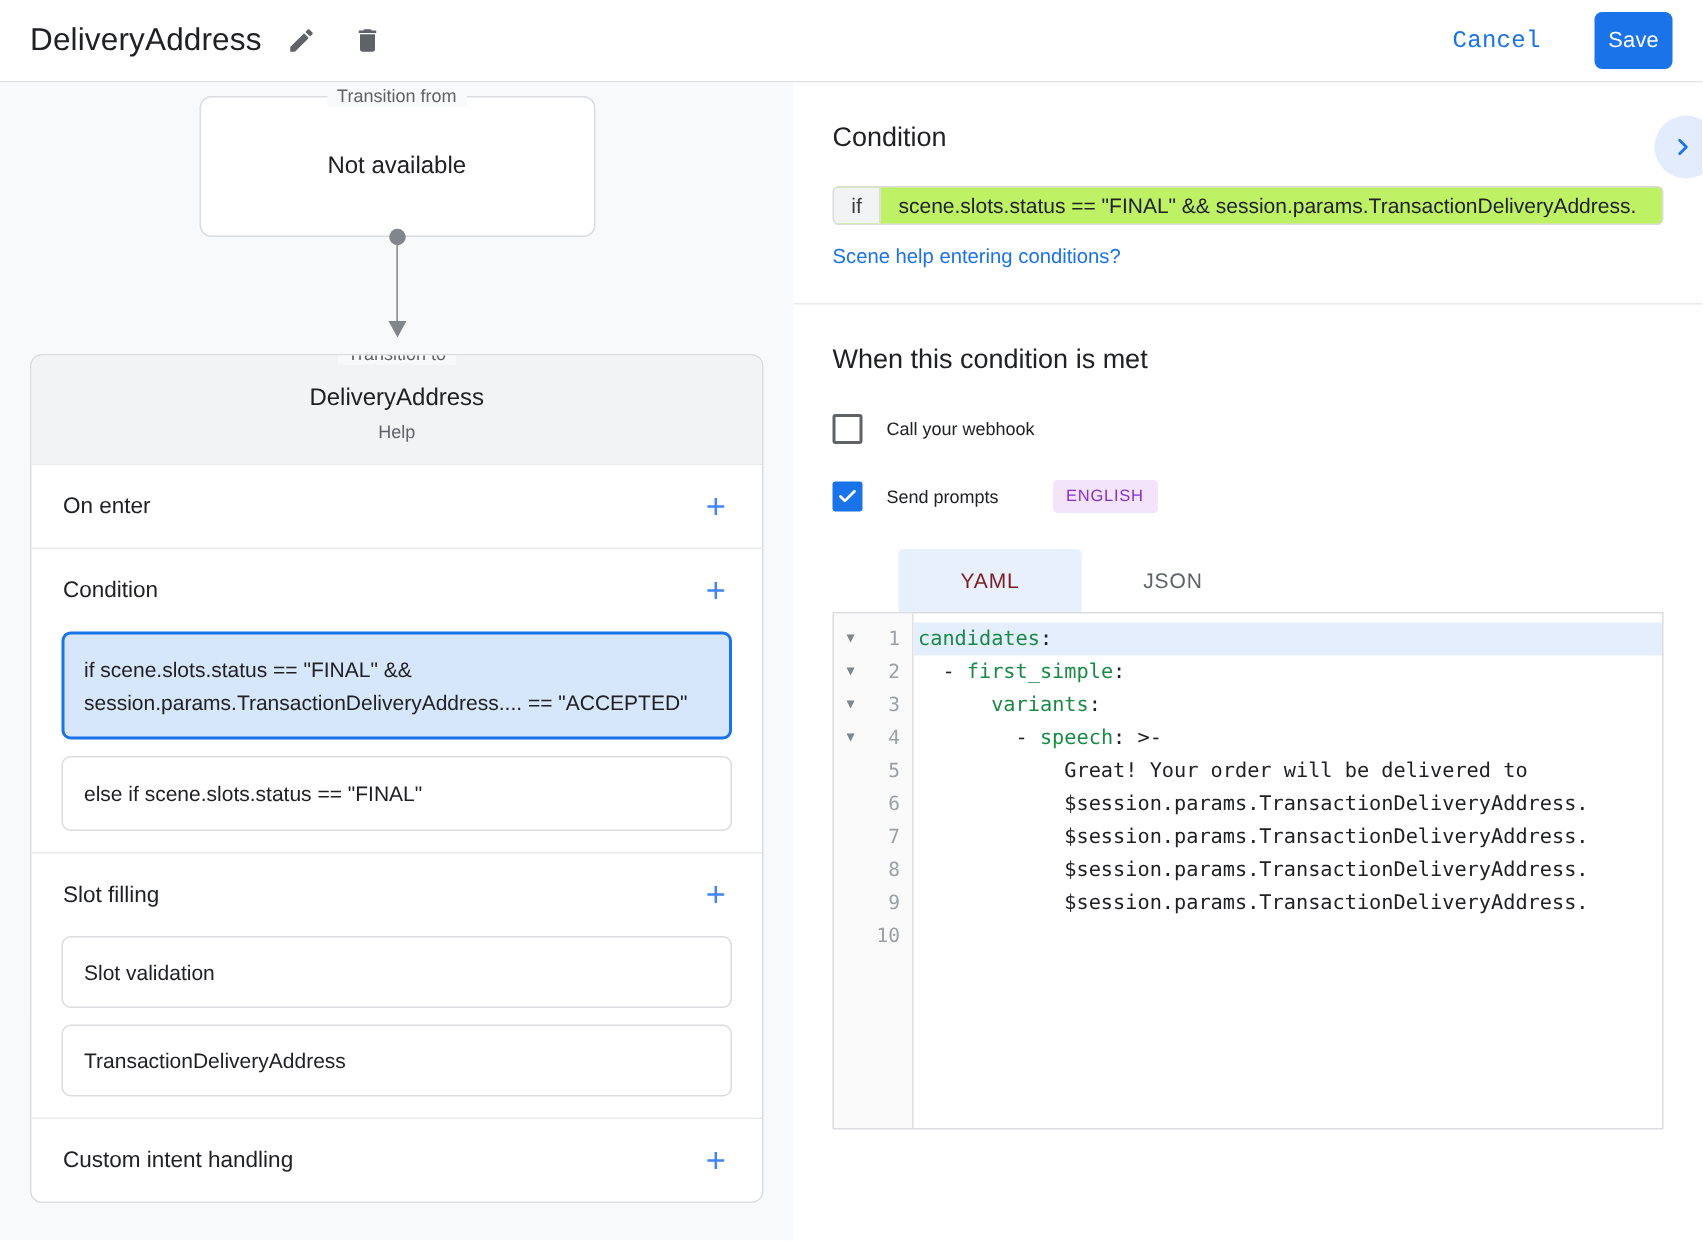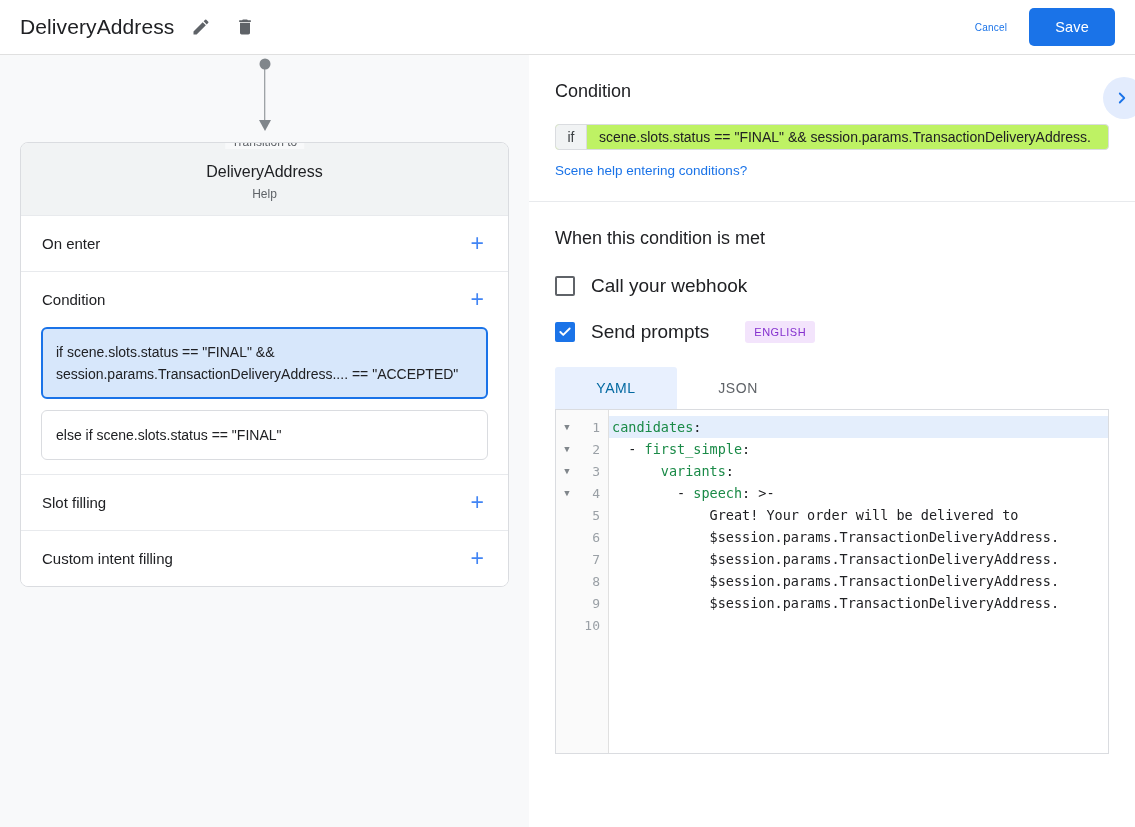--- a/index.html
+++ b/index.html
@@ -24,29 +24,29 @@
     font-size: 21px; color: #202124; font-weight: 400; letter-spacing: .1px;
   }
   .icon-btn {
     width: 34px; height: 34px; margin-left: 10px;
     display: flex; align-items: center; justify-content: center;
     border-radius: 50%; cursor: pointer; color: #5f6368;
   }
   .icon-btn:first-of-type { margin-left: 22px; }
   .topbar-spacer { flex: 1; }
   .btn-text {
-    color: #1a73e8; font-size: 10px; font-weight: 500;
+    color: #1a73e8; font-size: 16px; font-weight: 500;
     padding: 9px 14px; border-radius: 4px; cursor: pointer;
-    background: transparent; border: none; letter-spacing: .2px;
+    background: transparent; border: none; letter-spacing: .2px; font-family: Liberation Mono, monospace;
   }
   .btn-primary {
     background: #1a73e8; color: #ffffff; font-size: 14.5px; font-weight: 500;
-    padding: 0 26px; height: 38px; line-height: 38px;
+    padding: 0 9px; height: 38px; line-height: 38px;
     border: none; border-radius: 5px; cursor: pointer;
-    margin-left: 8px; letter-spacing: .2px;
+    margin-left: 22px; letter-spacing: .2px;
   }
 
   
   .left-panel {
     position: absolute; top: 55px; left: 0; width: 529px; height: 772px;
     background: #f8f9fa; overflow: hidden;
   }
   .graph { padding-top: 9px; }
   .node-card {
     position: relative; margin: 0 auto; width: 264px;
@@ -161,38 +161,38 @@
   .met-h { font-size: 18px; color: #202124; margin-bottom: 26px; }
   .check-row { display: flex; align-items: center; margin-bottom: 24px; }
   .cbox {
     width: 20px; height: 20px; border: 2px solid #5f6368; border-radius: 2px;
     background: #fff; cursor: pointer; flex: 0 0 20px;
   }
   .cbox.checked {
     background: #1a73e8; border-color: #1a73e8;
     display: flex; align-items: center; justify-content: center;
   }
-  .check-label { font-size: 19px; color: #202124; font-weight: 500; margin-left: 16px; }
+  .check-label { font-size: 12px; color: #202124; font-weight: 500; margin-left: 16px; }
   .badge {
     margin-left: 36px; background: #f3e4fc; color: #8430ce;
     font-size: 11px; font-weight: 500; letter-spacing: .5px;
     padding: 5px 9px; border-radius: 3px;
   }
   .helper {
     font-size: 13.5px; color: #3c4043; line-height: 20px; margin: -10px 0 20px 0;
   }
   .helper a { color: #1a73e8; text-decoration: none; cursor: pointer; }
 
   .tabs { display: flex; margin-bottom: 0; }
   .tab {
     font-size: 14px; font-weight: 500; letter-spacing: .6px;
     padding: 13px 0; width: 122px; text-align: center; cursor: pointer;
     color: #5f6368; border-radius: 3px 3px 0 0;
   }
-  .tab.active { background: #e8f0fe; color: #0369a1; }
+  .tab.active { background: #e8f0fe; color: #7f1d1d; margin-left: 44px; }
 
   .editor {
     border: 1px solid #dadce0; border-top: 1px solid #dadce0;
     height: 345px; display: flex; overflow: hidden; background: #fff;
   }
   .gutter {
     width: 53px; flex: 0 0 53px; background: #fafafa;
     border-right: 1px solid #e0e0e0; padding-top: 6px;
   }
   .gline {
@@ -228,20 +228,26 @@
           <path d="M6 19c0 1.1.9 2 2 2h8c1.1 0 2-.9 2-2V7H6v12zM19 4h-3.5l-1-1h-5l-1 1H5v2h14V4z"></path>
         </svg>
     </div>
     <div class="topbar-spacer"></div>
     <button class="btn-text">Cancel</button>
     <button class="btn-primary">Save</button>
   </div>
 
   <div class="left-panel">
     <div class="graph">
+      <div class="node-card">
+        <div class="node-legend">Transition from</div>
+        <div class="node-from">
+          <div class="node-from-label">Not available</div>
+        </div>
+      </div>
       <div class="connector">
         <div class="conn-dot"></div>
         <div class="conn-line"></div>
         <div class="conn-arrow"></div>
       </div>
     </div>
 
     <div class="to-container">
       <div class="to-legend">Transition to</div>
       <div class="to-header">
@@ -265,25 +271,29 @@
           <div class="cond-card selected">if scene.slots.status == "FINAL" &amp;&amp; session.params.TransactionDeliveryAddress.... == "ACCEPTED"</div>
           <div class="cond-card">else if scene.slots.status == "FINAL"</div>
         </div>
       </div>
 
       <div class="section">
         <div class="section-head">
           <span class="section-title">Slot filling</span>
           <span class="plus">+</span>
         </div>
+        <div class="section-body">
+          <div class="slot-card">Slot validation</div>
+          <div class="slot-card">TransactionDeliveryAddress</div>
+        </div>
       </div>
 
       <div class="section">
         <div class="section-head">
-          <span class="section-title">Custom intent filling</span>
+          <span class="section-title">Custom intent handling</span>
           <span class="plus">+</span>
         </div>
       </div>
     </div>
   </div>
 
   <div class="right-panel">
 
     <div class="cond-section">
       <div class="panel-h">Condition</div>

